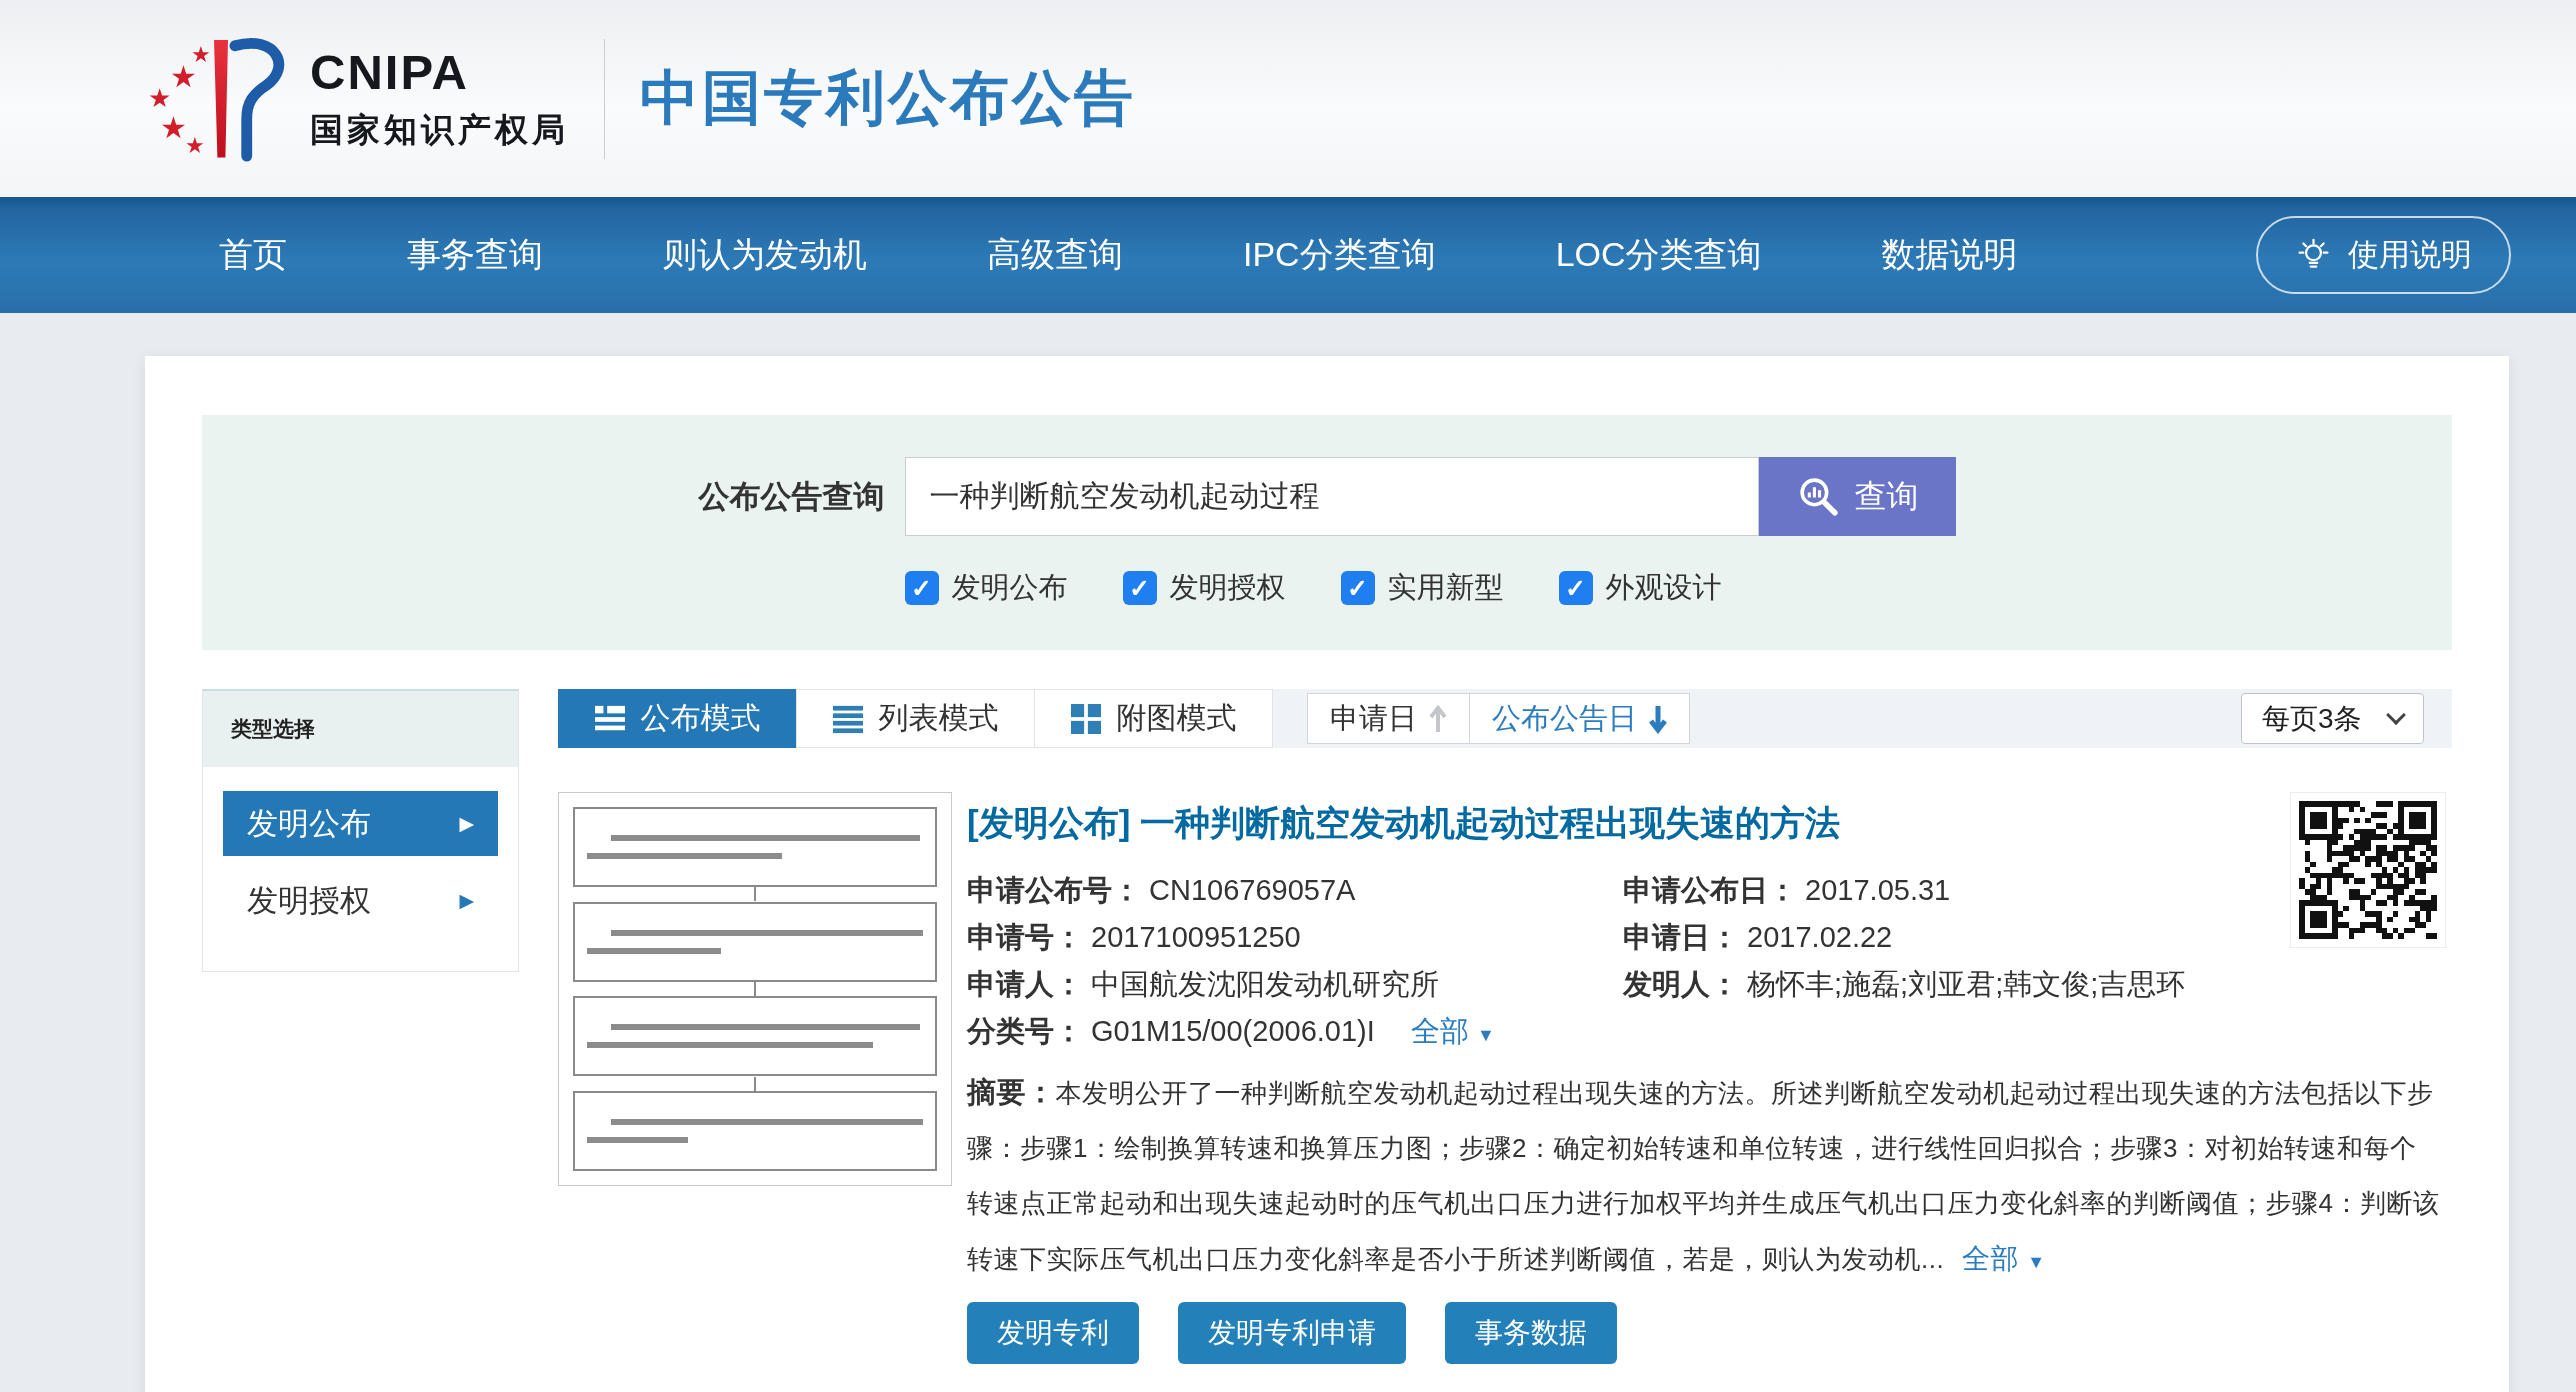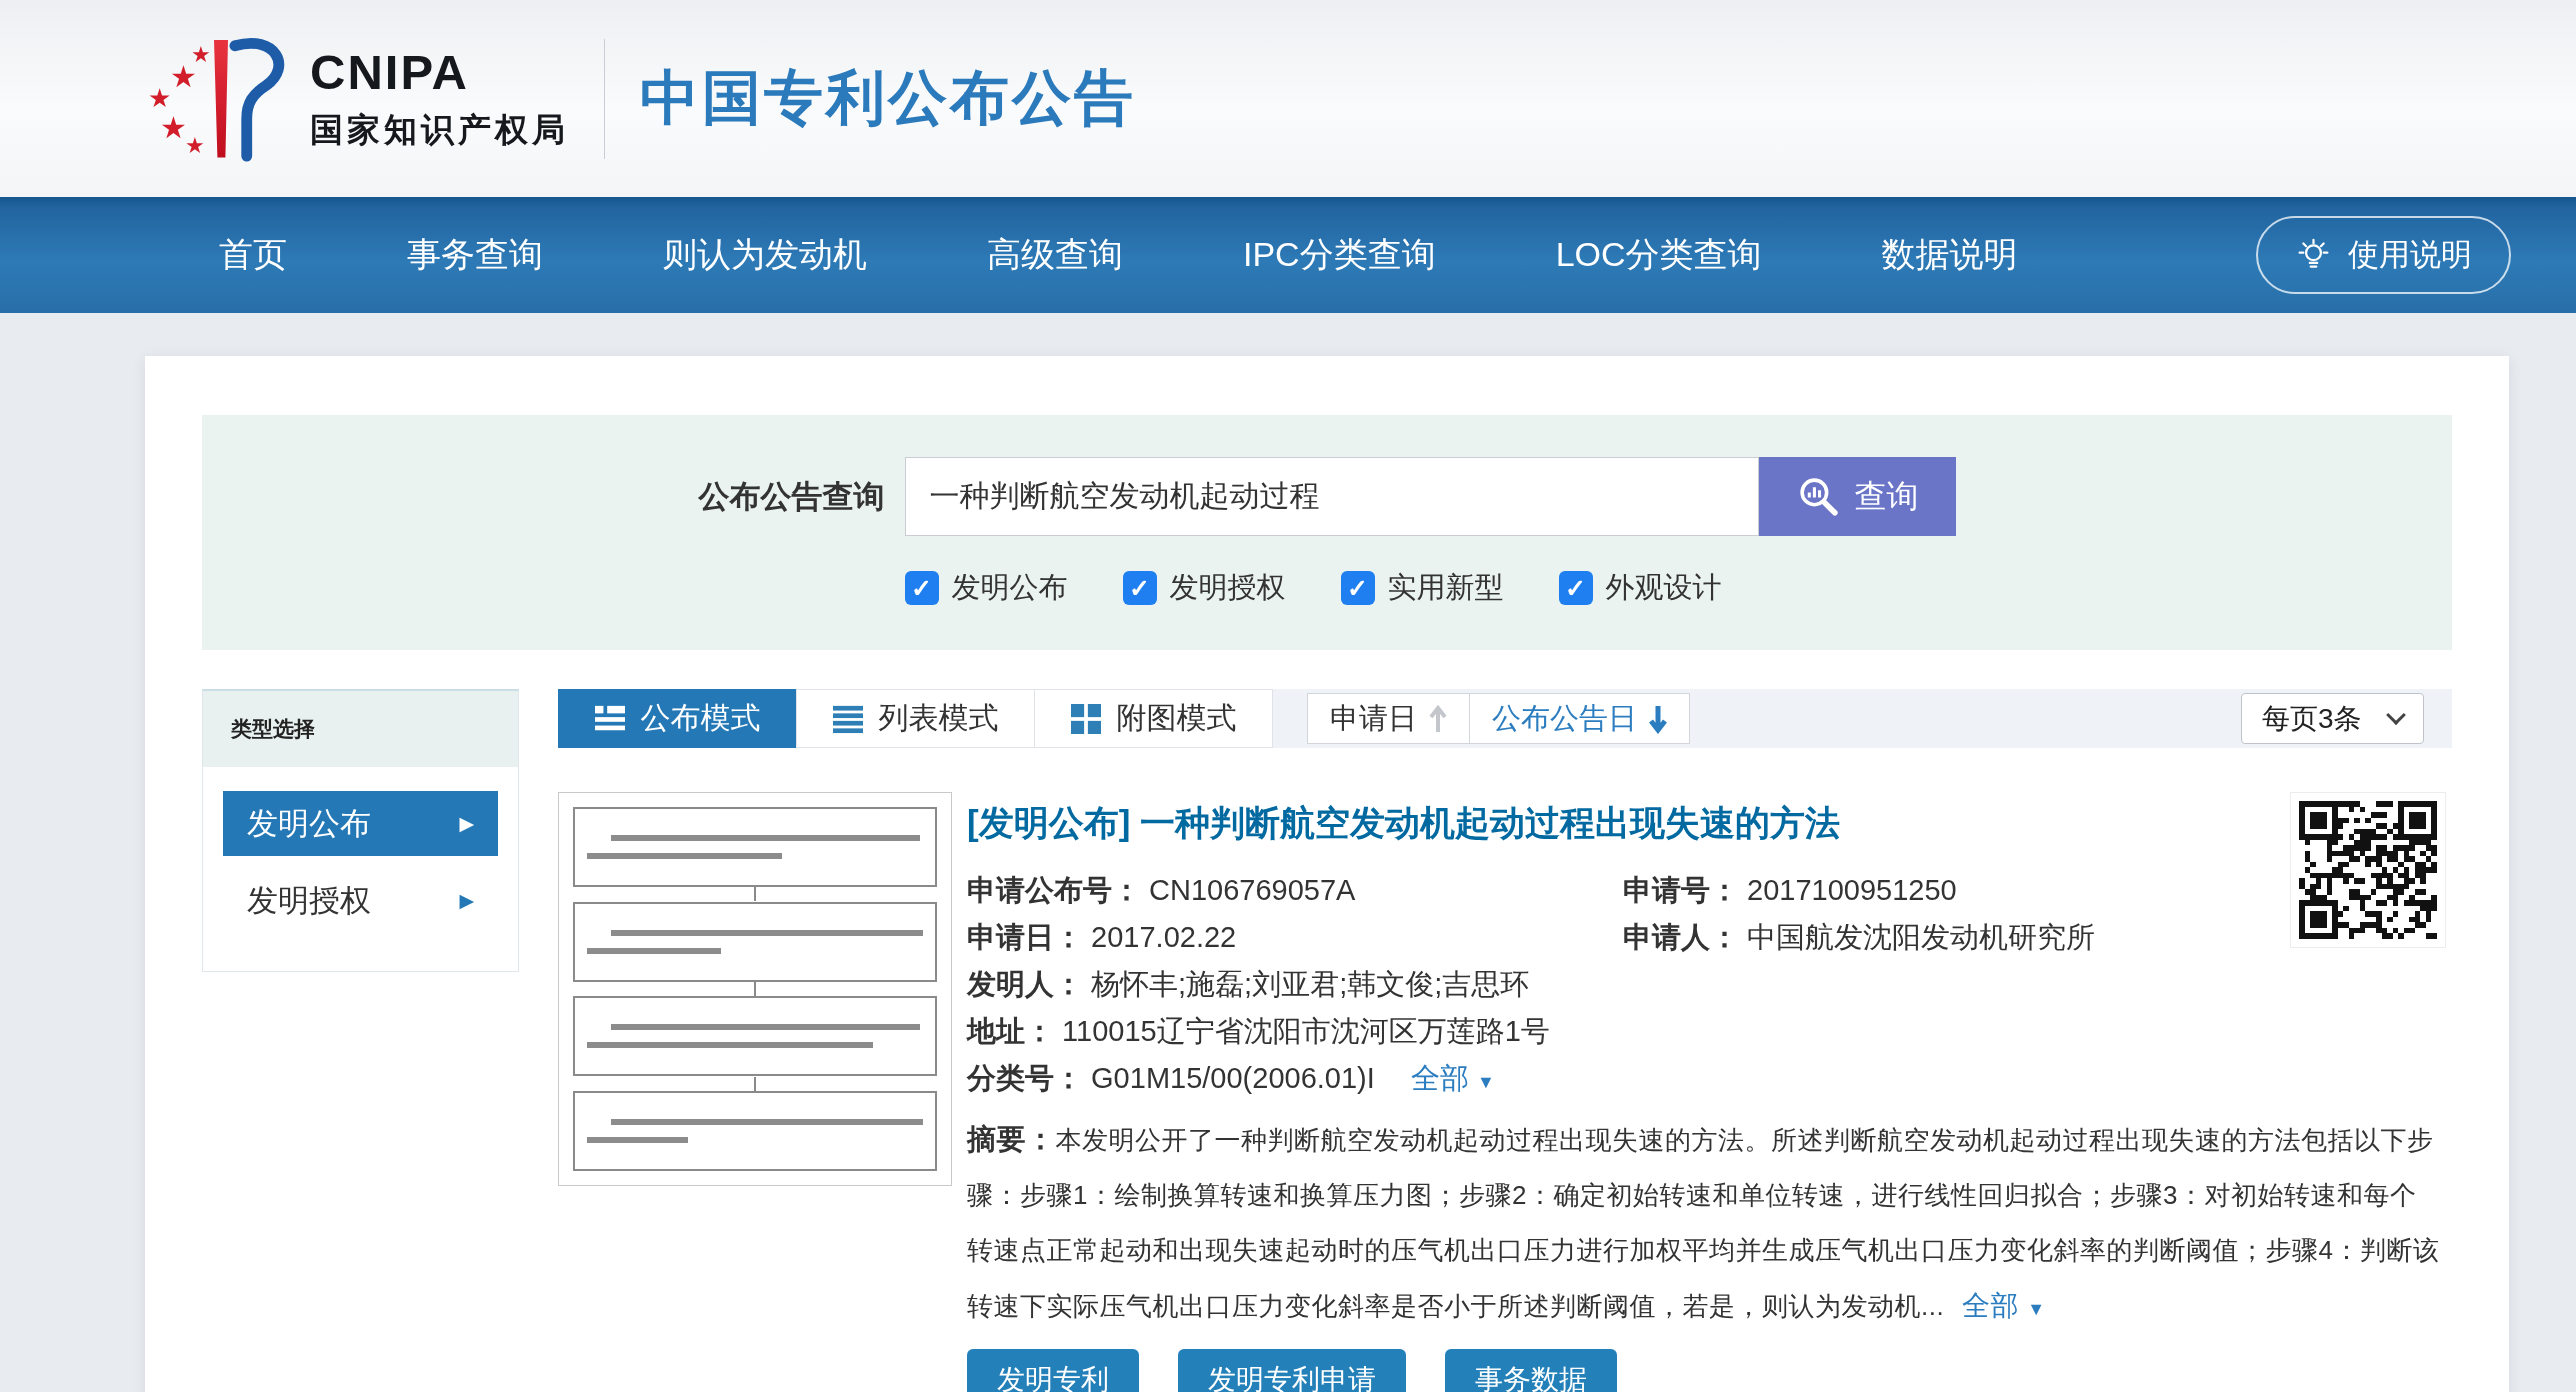--- a/index.html
+++ b/index.html
@@ -624,40 +624,40 @@
             <span>[发明公布]</span>
             <span>一种判断航空发动机起动过程出现失速的方法</span>
           </div>
 
           <div class="info-grid">
             <div>
               <span class="f-label">申请公布号：</span>
               <span>CN106769057A</span>
             </div>
             <div>
+              <span class="f-label">申请公布日：</span>
+              <span>2017.05.31</span>
+            </div>
+            <div>
               <span class="f-label">申请号：</span>
               <span>2017100951250</span>
             </div>
             <div>
               <span class="f-label">申请日：</span>
               <span>2017.02.22</span>
             </div>
             <div>
               <span class="f-label">申请人：</span>
               <span>中国航发沈阳发动机研究所</span>
             </div>
             <div>
               <span class="f-label">发明人：</span>
               <span>杨怀丰;施磊;刘亚君;韩文俊;吉思环</span>
             </div>
             <div class="full">
-              <span class="f-label">地址：</span>
-              <span>110015辽宁省沈阳市沈河区万莲路1号</span>
-            </div>
-            <div class="full">
               <span class="f-label">分类号：</span>
               <span>G01M15/00(2006.01)I</span>
               <span class="more-link"><span>全部</span> <span class="tri">▼</span></span>
             </div>
           </div>
 
           <div class="abstract">
             <span class="f-label">摘要：</span><span>本发明公开了一种判断航空发动机起动过程出现失速的方法。所述判断航空发动机起动过程出现失速的方法包括以下步骤：步骤1：绘制换算转速和换算压力图；步骤2：确定初始转速和单位转速，进行线性回归拟合；步骤3：对初始转速和每个转速点正常起动和出现失速起动时的压气机出口压力进行加权平均并生成压气机出口压力变化斜率的判断阈值；步骤4：判断该转速下实际压气机出口压力变化斜率是否小于所述判断阈值，若是，则认为发动机...</span>
             <span class="more-link"><span>全部</span> <span class="tri">▼</span></span>
           </div>

